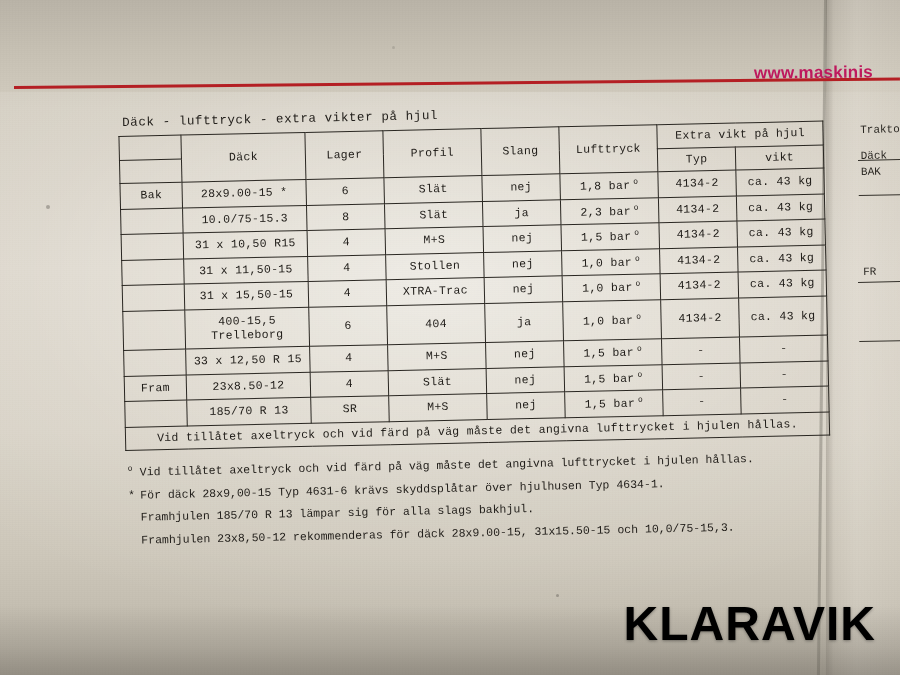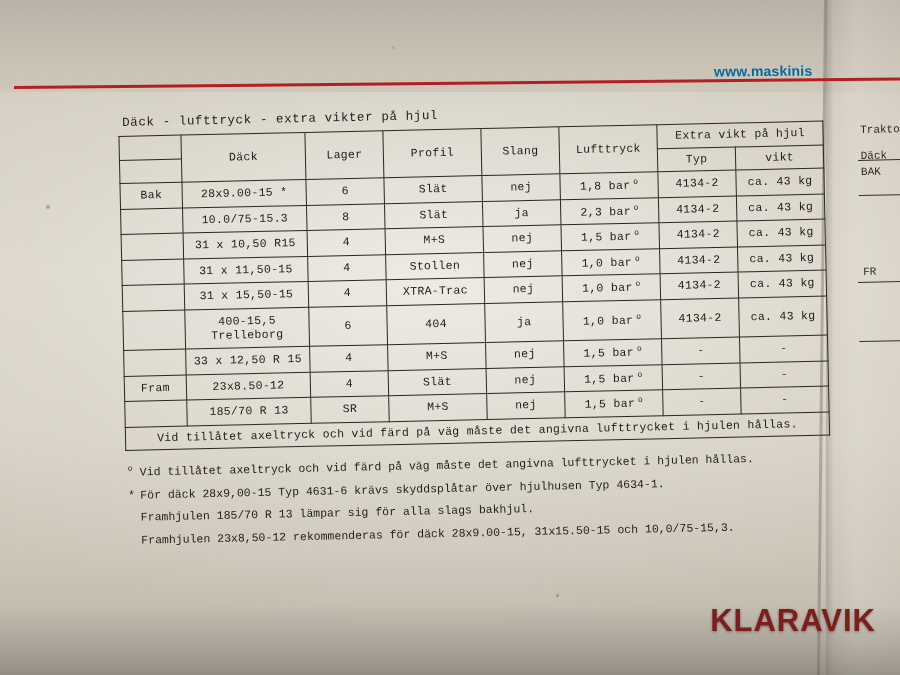--- a/index.html
+++ b/index.html
@@ -62,24 +62,24 @@
   
   #red-rule {
     position: absolute;
     left: 14px; top: 86px; width: 886px; height: 3px;
     background: #b41f24;
     transform: rotate(-0.55deg);
     transform-origin: left center;
   }
   #watermark-url {
     position: absolute;
-    left: 714px; top: 63px;
-    color: #0369a1;
+    left: 754px; top: 63px;
+    color: #be185d;
     font-family: "Liberation Sans", sans-serif;
-    font-size: 14px;
+    font-size: 17px;
     font-weight: 700;
     letter-spacing: 0.2px;
     white-space: nowrap;
     transform: rotate(-0.5deg);
   }
 
   
   #doc {
     position: absolute;
     left: 118px; top: 116px;
@@ -189,26 +189,26 @@
     left: 858px; top: 282px; width: 60px; height: 58px;
     border-top: 1px solid #33302a;
     border-bottom: 1px solid #33302a;
     transform: rotate(-1.2deg);
     transform-origin: left top;
   }
 
   
   #klaravik {
     position: absolute;
-    right: 24px; bottom: 36px;
+    right: 24px; bottom: 24px;
     font-family: "Liberation Sans", sans-serif;
-    font-size: 31px;
+    font-size: 48px;
     font-weight: 700;
     letter-spacing: 1px;
-    color: #7f1d1d;
+    color: #000000;
     text-shadow: 0 1px 3px rgba(0,0,0,0.35);
   }
 
   
   .speck { position: absolute; background: rgba(70,66,60,0.35); border-radius: 50%; }
 </style>
 </head>
 <body>
 
 <div id="page">

